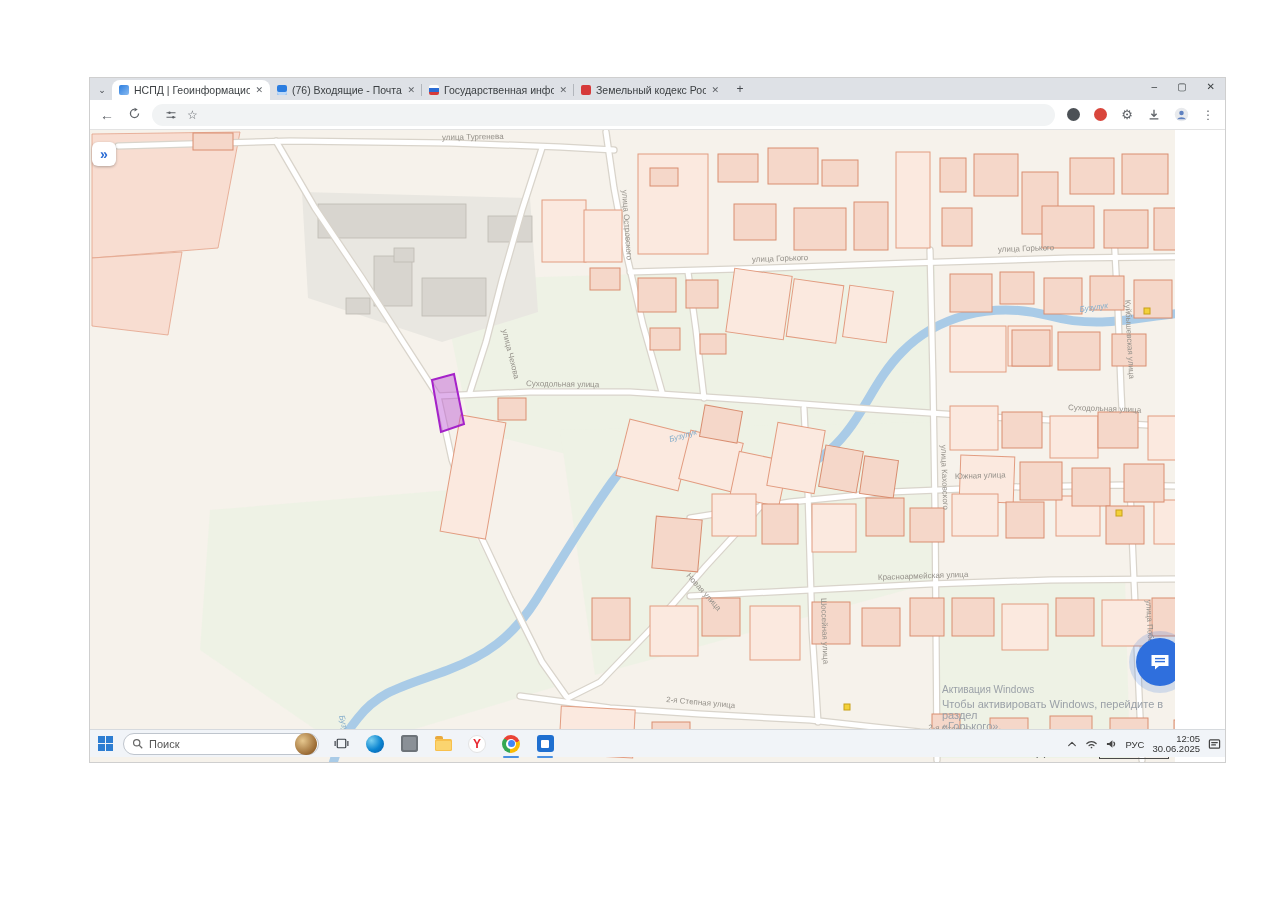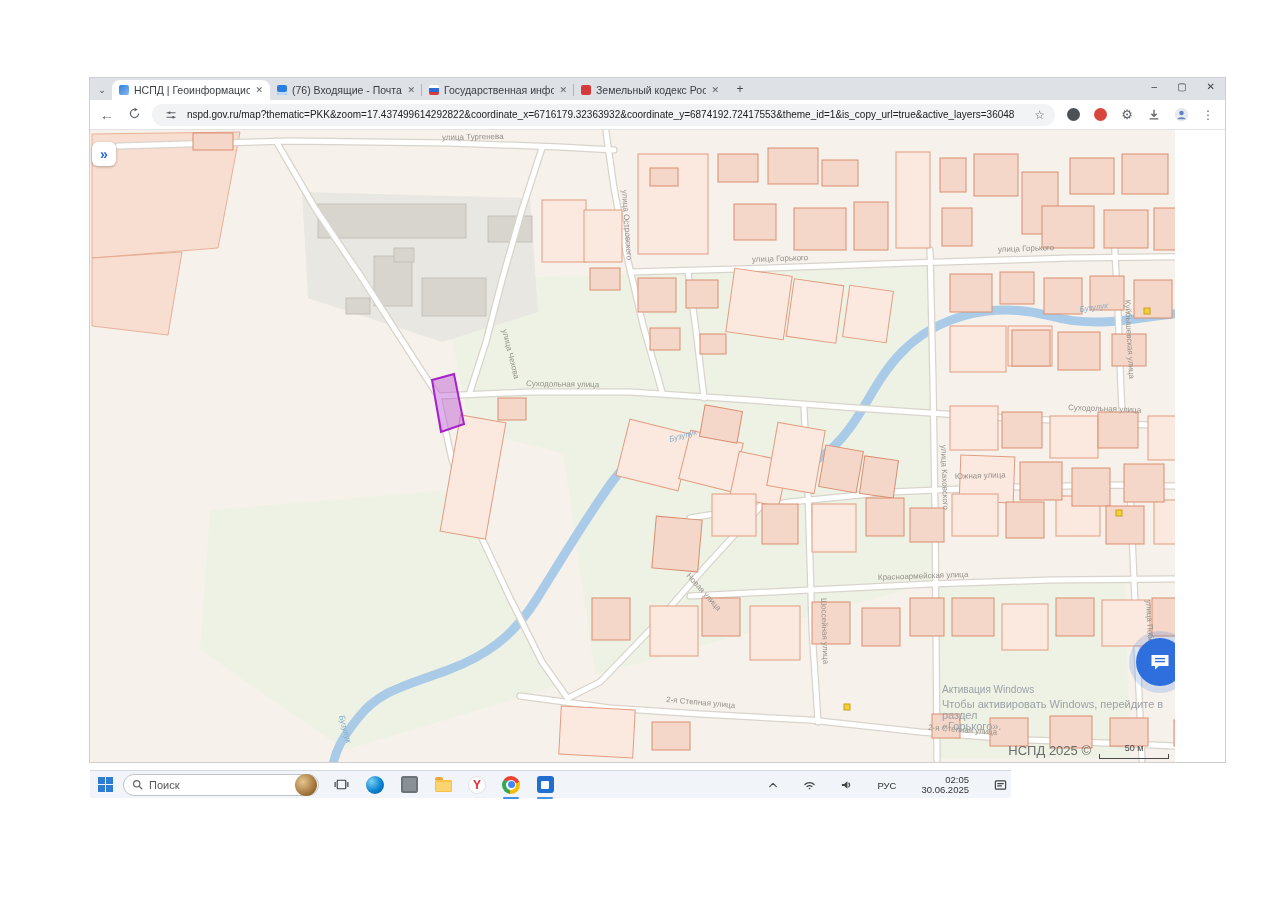--- a/index.html
+++ b/index.html
@@ -58,21 +58,21 @@
           font-size:13px;color:#222;border-radius:0 6px 6px 0;justify-content:space-between}
   .scaleline{position:absolute;right:6px;bottom:3px;display:flex;align-items:flex-end;gap:8px}
   .copyr{font-size:13px;color:#6b6b6b;padding-bottom:1px}
   .scalebar{width:70px;text-align:center;font-size:9px;color:#444}
   .scalebar .bar{height:5px;border-left:1.5px solid #4a4a4a;border-right:1.5px solid #4a4a4a;border-bottom:1.5px solid #4a4a4a;margin-top:1px}
   .activ{position:absolute;left:852px;top:554px;color:#9ba1a8;pointer-events:none}
   .activ .l1{font-size:10px}
   .activ .l2{font-size:11px;margin-top:4px;line-height:11px}
 
   
-  .taskbar{position:absolute;left:90px;top:770px;width:921px;height:28px;background:#f1f4f8;
+  .taskbar{position:absolute;left:90px;top:729px;width:1135px;height:28px;background:#f1f4f8;
            border-top:1px solid #d6dade;display:flex;align-items:center;padding-left:8px}
   .startbtn{width:15px;height:15px;display:grid;grid-template-columns:7px 7px;grid-gap:1px;margin-right:10px}
   .startbtn span{background:#2d7dd2;width:7px;height:7px}
   .searchpill{position:relative;width:196px;height:22px;background:#fff;border:1px solid #bfc5cd;border-radius:12px;
               display:flex;align-items:center;padding:0 8px;gap:6px;font-size:11px;color:#555}
   .weather{position:absolute;right:1px;top:-1px;width:22px;height:22px;border-radius:50%;
            background:radial-gradient(circle at 35% 35%,#e6c78e,#9a6a33 70%,#5d3d1c)}
   .tk{width:24px;height:24px;margin-left:10px;display:flex;align-items:center;justify-content:center;position:relative}
   .tk .under{position:absolute;bottom:-2px;left:4px;width:16px;height:2px;background:#4a90e2;border-radius:1px}
   .edge{width:18px;height:18px;border-radius:50%;background:radial-gradient(circle at 30% 30%,#7ad0f0,#0b84d0 55%,#0b57a4)}
@@ -81,21 +81,21 @@
   .folder:before{content:'';position:absolute;top:-3px;left:0;width:8px;height:3px;background:#e9a93d;border-radius:2px 2px 0 0}
   .folder:after{content:'';position:absolute;left:1px;top:2px;width:15px;height:9px;background:#fbd46f;border-radius:1px}
   .ycirc{width:18px;height:18px;border-radius:50%;background:#fff;border:1px solid #e3e3e3;color:#e8262f;
          font-weight:bold;font-size:12px;display:flex;align-items:center;justify-content:center}
   .chrome{width:18px;height:18px;border-radius:50%;position:relative;
           background:conic-gradient(from -50deg,#ea4335 0 120deg,#fbbc05 120deg 240deg,#34a853 240deg 360deg)}
   .chrome:before{content:'';position:absolute;left:4px;top:4px;width:10px;height:10px;border-radius:50%;background:#fff}
   .chrome:after{content:'';position:absolute;left:5.5px;top:5.5px;width:7px;height:7px;border-radius:50%;background:#4286f5}
   .blueapp{width:17px;height:17px;border-radius:3px;background:#1f6fd0;display:flex;align-items:center;justify-content:center}
   .blueapp i{display:block;width:8px;height:8px;background:#fff;border-radius:1px}
-  .tray{position:absolute;right:4px;top:0;height:28px;display:flex;align-items:center;gap:25px}
+  .tray{position:absolute;right:4px;top:0;height:28px;display:flex;align-items:center;gap:8px}
   .tray svg{stroke:#444;fill:none;stroke-width:1.3;stroke-linecap:round;stroke-linejoin:round}
   .lang{font-size:9.5px;color:#333}
   .clock{font-size:9.5px;color:#333;text-align:right;line-height:10px}
   .notif rect{stroke:#444;fill:none}
 
   .cian{position:absolute;left:952px;top:728px;font-size:54px;font-weight:bold;letter-spacing:3px;
         color:#b6bac1;opacity:.55;z-index:60;pointer-events:none}
 </style>
 </head>
 <body>
@@ -146,21 +146,20 @@
       </span>
       <div class="urlbox">
         <span class="extico">
           <svg viewBox="0 0 16 16" width="12" height="12" stroke="#5f6368" stroke-width="1.4" fill="none">
             <line x1="2" y1="5" x2="14" y2="5"></line>
               <circle cx="6" cy="5" r="1.6" fill="#5f6368" stroke="none"></circle>
             <line x1="2" y1="11" x2="14" y2="11"></line>
               <circle cx="11" cy="11" r="1.6" fill="#5f6368" stroke="none"></circle>
           </svg>
         </span>
-        <span class="urltext">nspd.gov.ru/map?thematic=PKK&amp;zoom=17.437499614292822&amp;coordinate_x=6716179.32363932&amp;coordinate_y=6874192.72417553&amp;theme_id=1&amp;is_copy_url=true&amp;active_layers=36048</span>
         <span class="star">☆</span>
       </div>
       <span class="extico">
           <span class="darkcirc"></span>
         </span>
       <span class="extico">
           <span class="redcirc"></span>
         </span>
       <span class="extico gear">⚙</span>
       <span class="extico">
@@ -494,21 +493,21 @@
       <svg viewBox="0 0 14 10" width="13" height="10">
           <path d="M2 4.5 a7 7 0 0 1 10 0 M4.3 6.8 a3.8 3.8 0 0 1 5.4 0"></path>
           <circle cx="7" cy="8.8" r=".9" fill="#444" stroke="none"></circle>
         </svg>
       <svg viewBox="0 0 12 10" width="11" height="10">
           <path d="M1 4 h2.5 L7 1 v8 L3.5 6 H1 z" fill="#444" stroke="none"></path>
           <path d="M8.5 3 a3 3 0 0 1 0 4"></path>
         </svg>
       <span class="lang">РУС</span>
       <div class="clock">
-        <div>02:05</div>
+        <div>12:05</div>
         <div>30.06.2025</div>
       </div>
       <svg class="notif" viewBox="0 0 14 12" width="13" height="12">
           <rect x="1.5" y="1.5" width="11" height="9" rx="1"></rect>
           <path d="M4 4.5 h6 M4 7 h4" stroke="#444"></path>
         </svg>
     </div>
   </div>
 
 </div>

